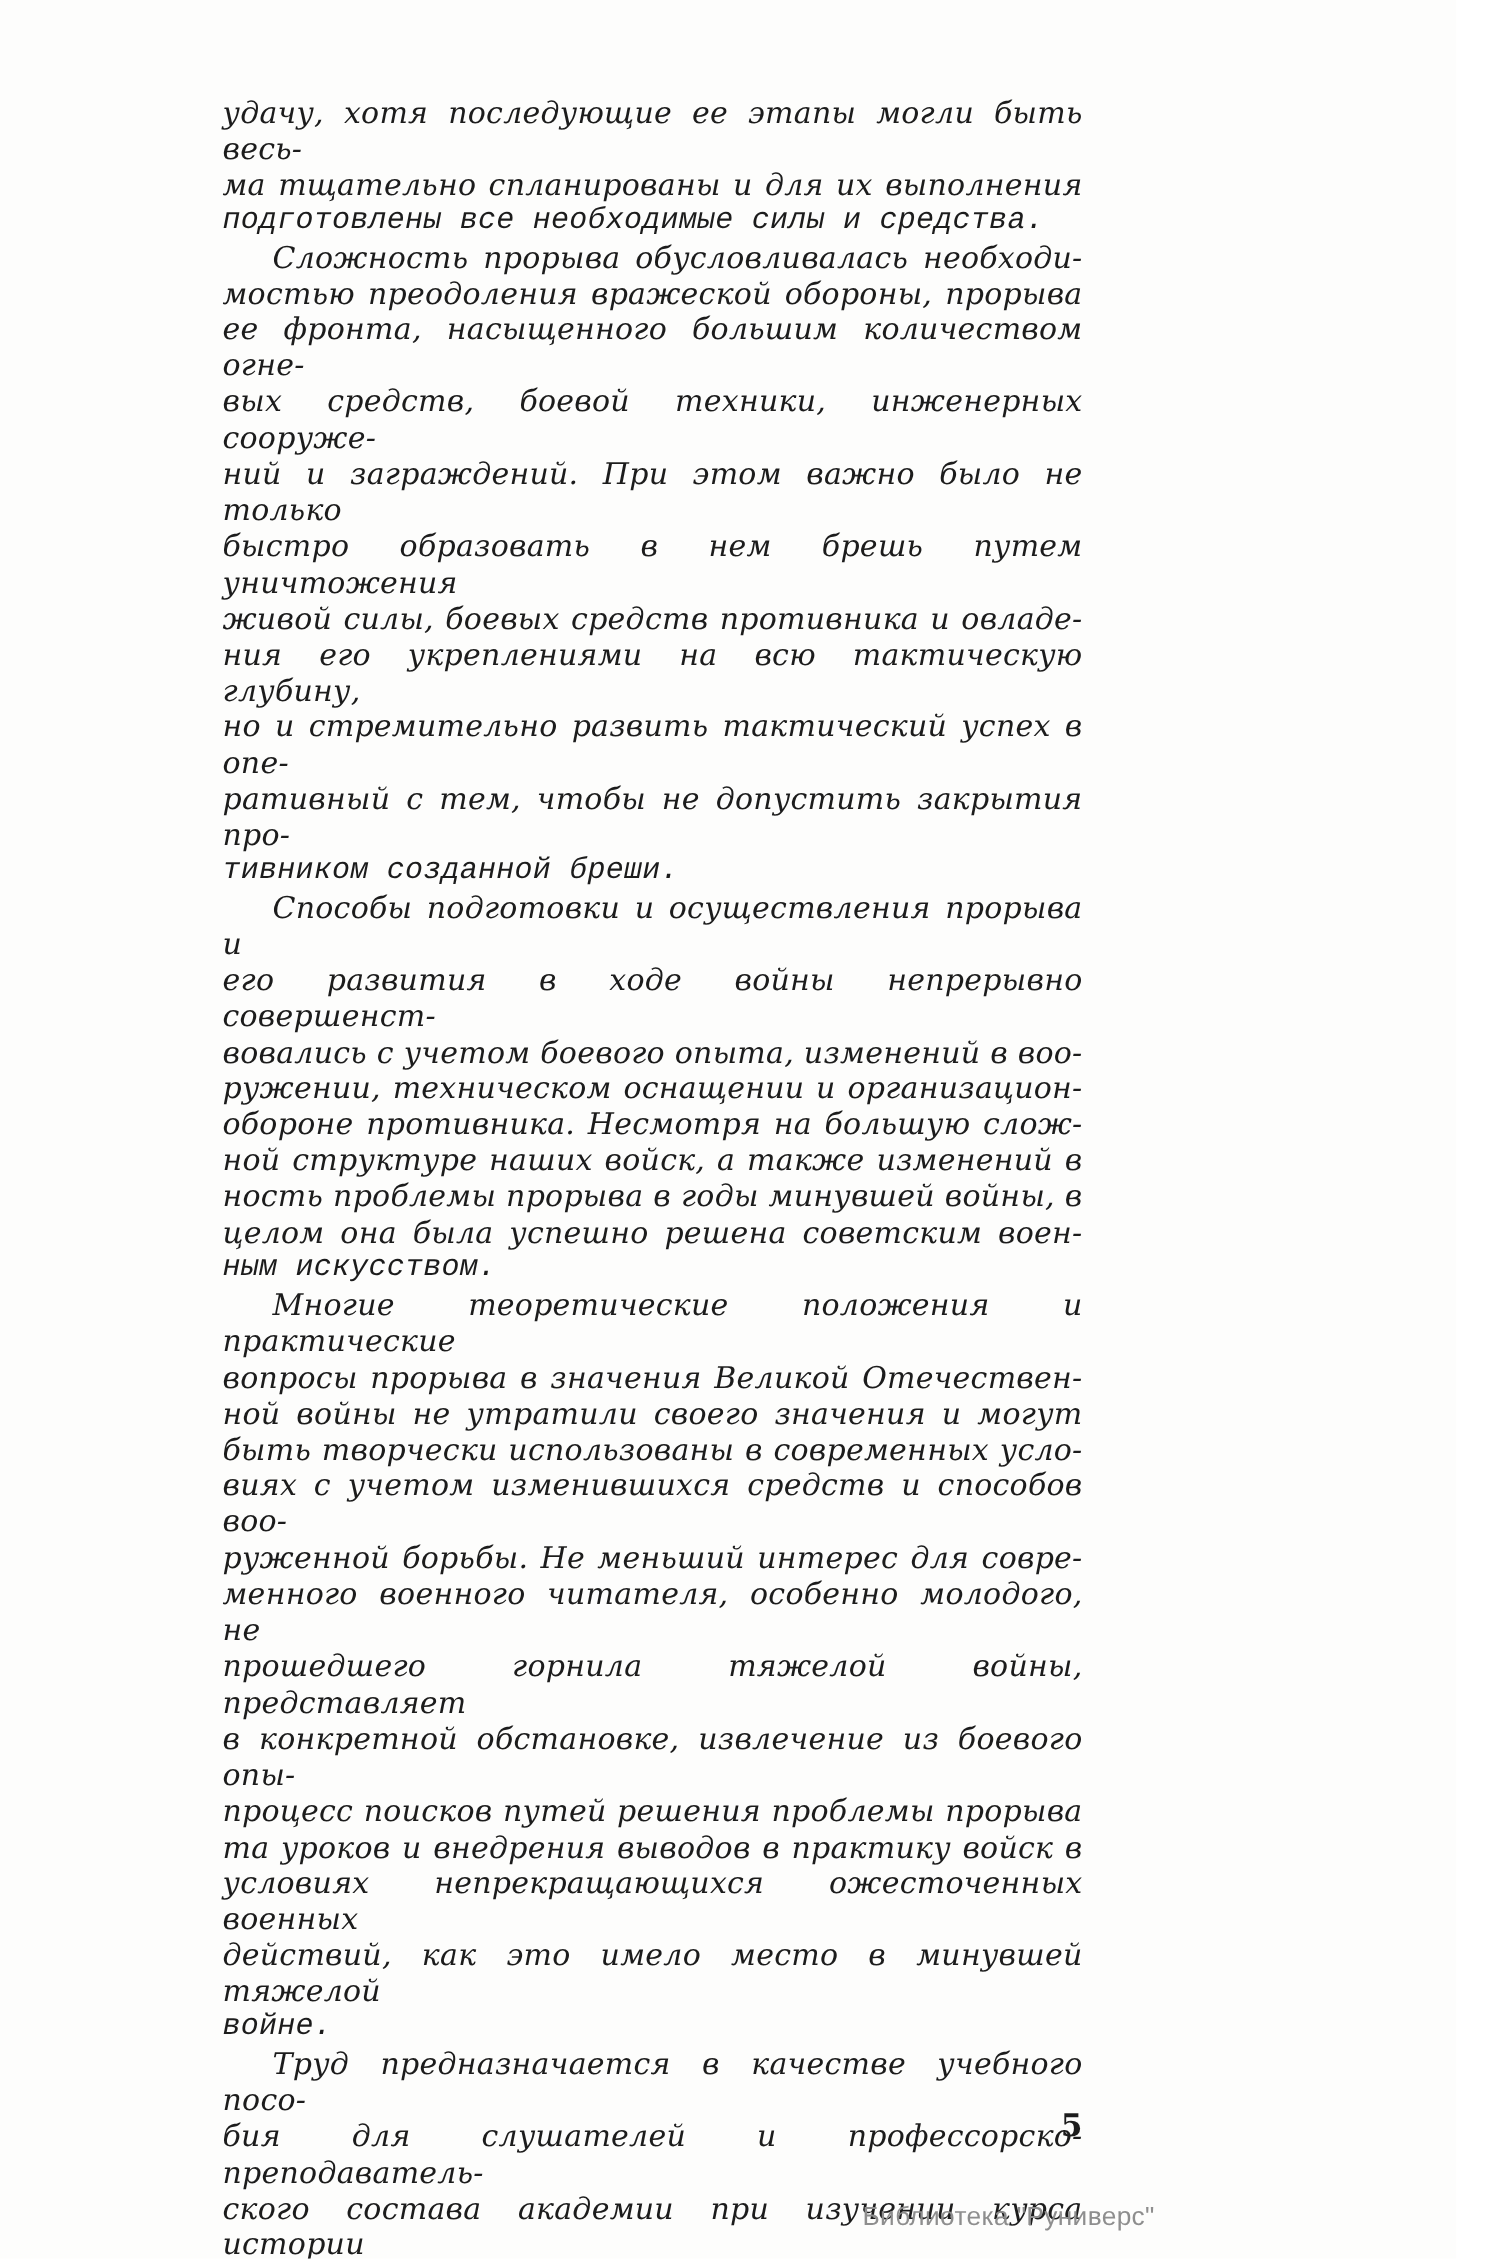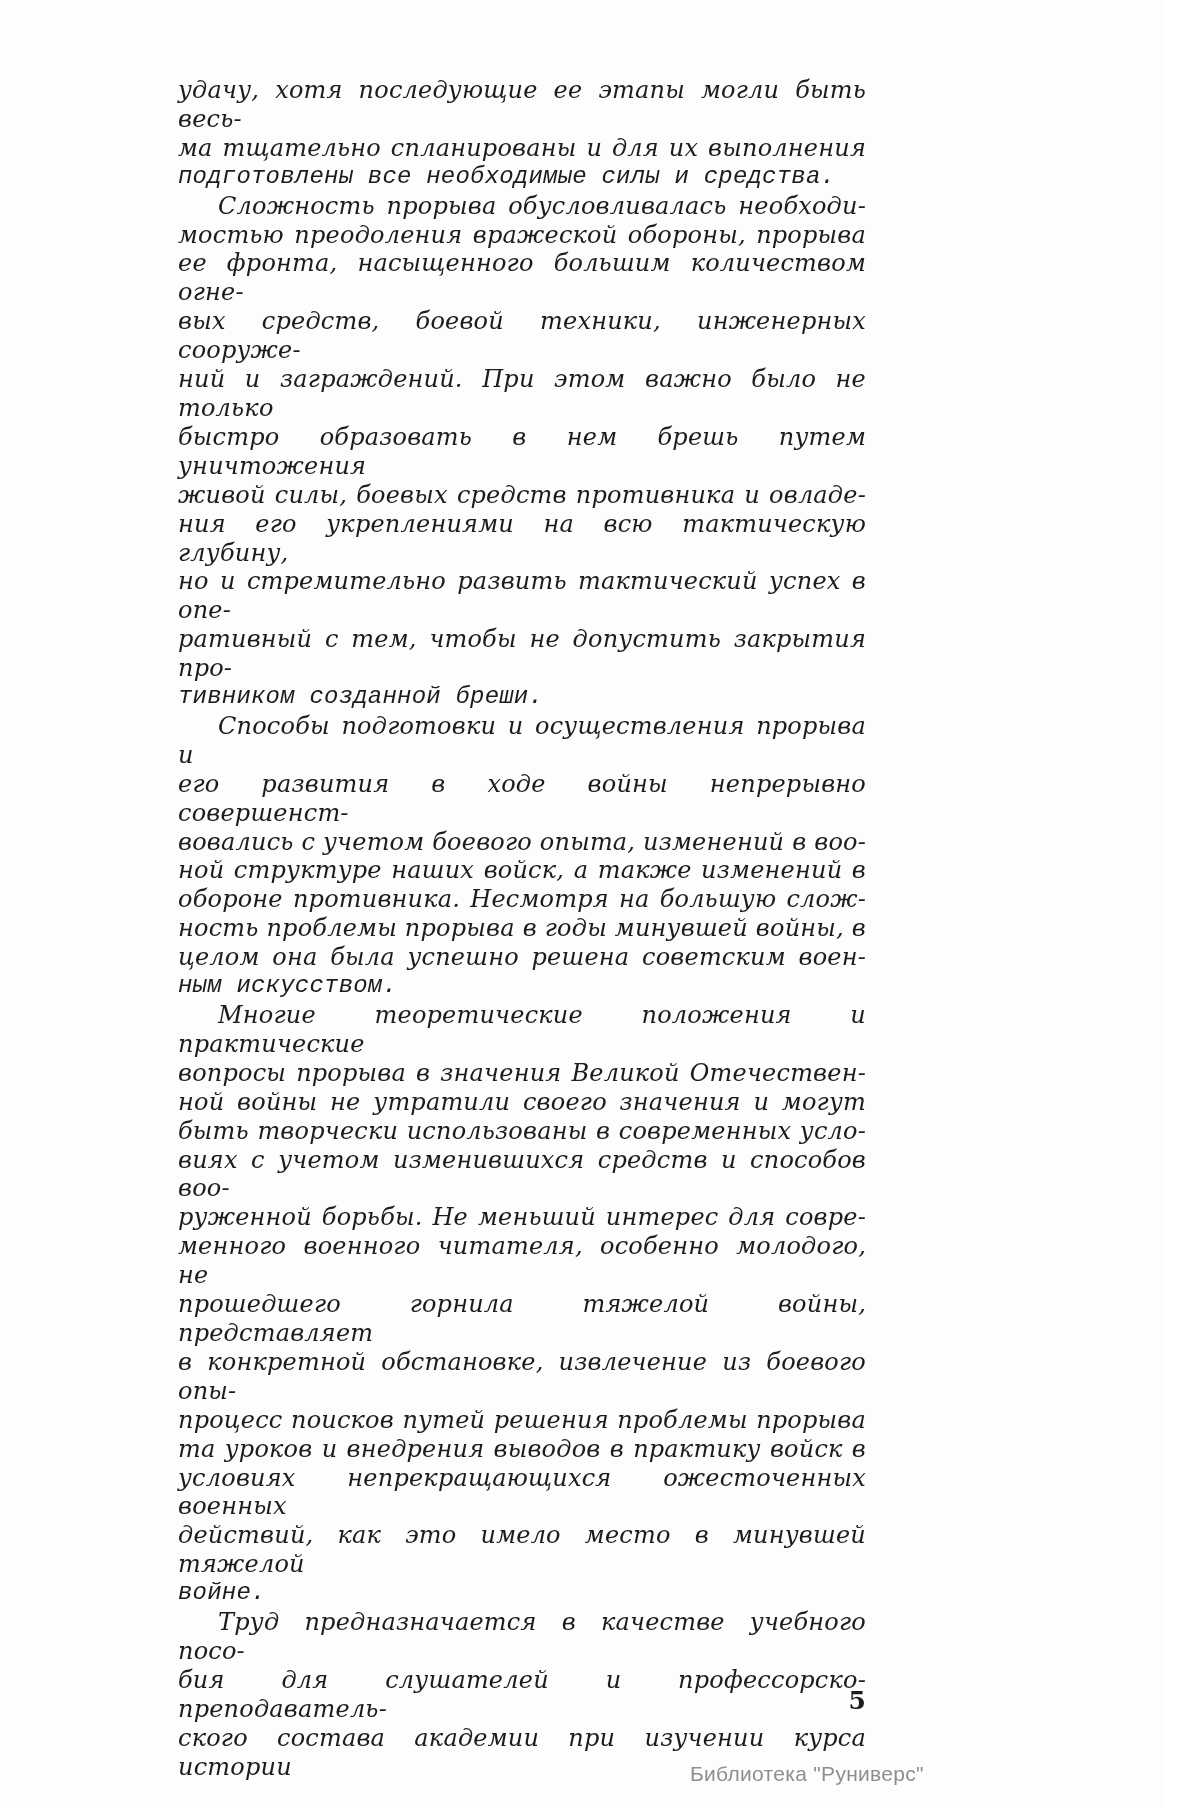--- a/index.html
+++ b/index.html
@@ -73,22 +73,23 @@
       <div class="line">ний и заграждений. При этом важно было не только</div>
       <div class="line">быстро образовать в нем брешь путем уничтожения</div>
       <div class="line">живой силы, боевых средств противника и овладе-</div>
       <div class="line">ния его укреплениями на всю тактическую глубину,</div>
       <div class="line">но и стремительно развить тактический успех в опе-</div>
       <div class="line">ративный с тем, чтобы не допустить закрытия про-</div>
       <div class="line endline">тивником созданной бреши.</div>
       <div class="line indent">Способы подготовки и осуществления прорыва и</div>
       <div class="line">его развития в ходе войны непрерывно совершенст-</div>
       <div class="line">вовались с учетом боевого опыта, изменений в воо-</div>
+      <div class="line">ружении, техническом оснащении и организацион-</div>
+      <div class="line">обороне противника. Несмотря на большую слож-</div>
       <div class="line">ной структуре наших войск, а также изменений в</div>
-      <div class="line">обороне противника. Несмотря на большую слож-</div>
       <div class="line">ность проблемы прорыва в годы минувшей войны, в</div>
       <div class="line">целом она была успешно решена советским воен-</div>
       <div class="line endline">ным искусством.</div>
       <div class="line indent">Многие теоретические положения и практические</div>
       <div class="line">вопросы прорыва в значения Великой Отечествен-</div>
       <div class="line">ной войны не утратили своего значения и могут</div>
       <div class="line">быть творчески использованы в современных усло-</div>
       <div class="line">виях с учетом изменившихся средств и способов воо-</div>
       <div class="line">руженной борьбы. Не меньший интерес для совре-</div>
       <div class="line">менного военного читателя, особенно молодого, не</div>

